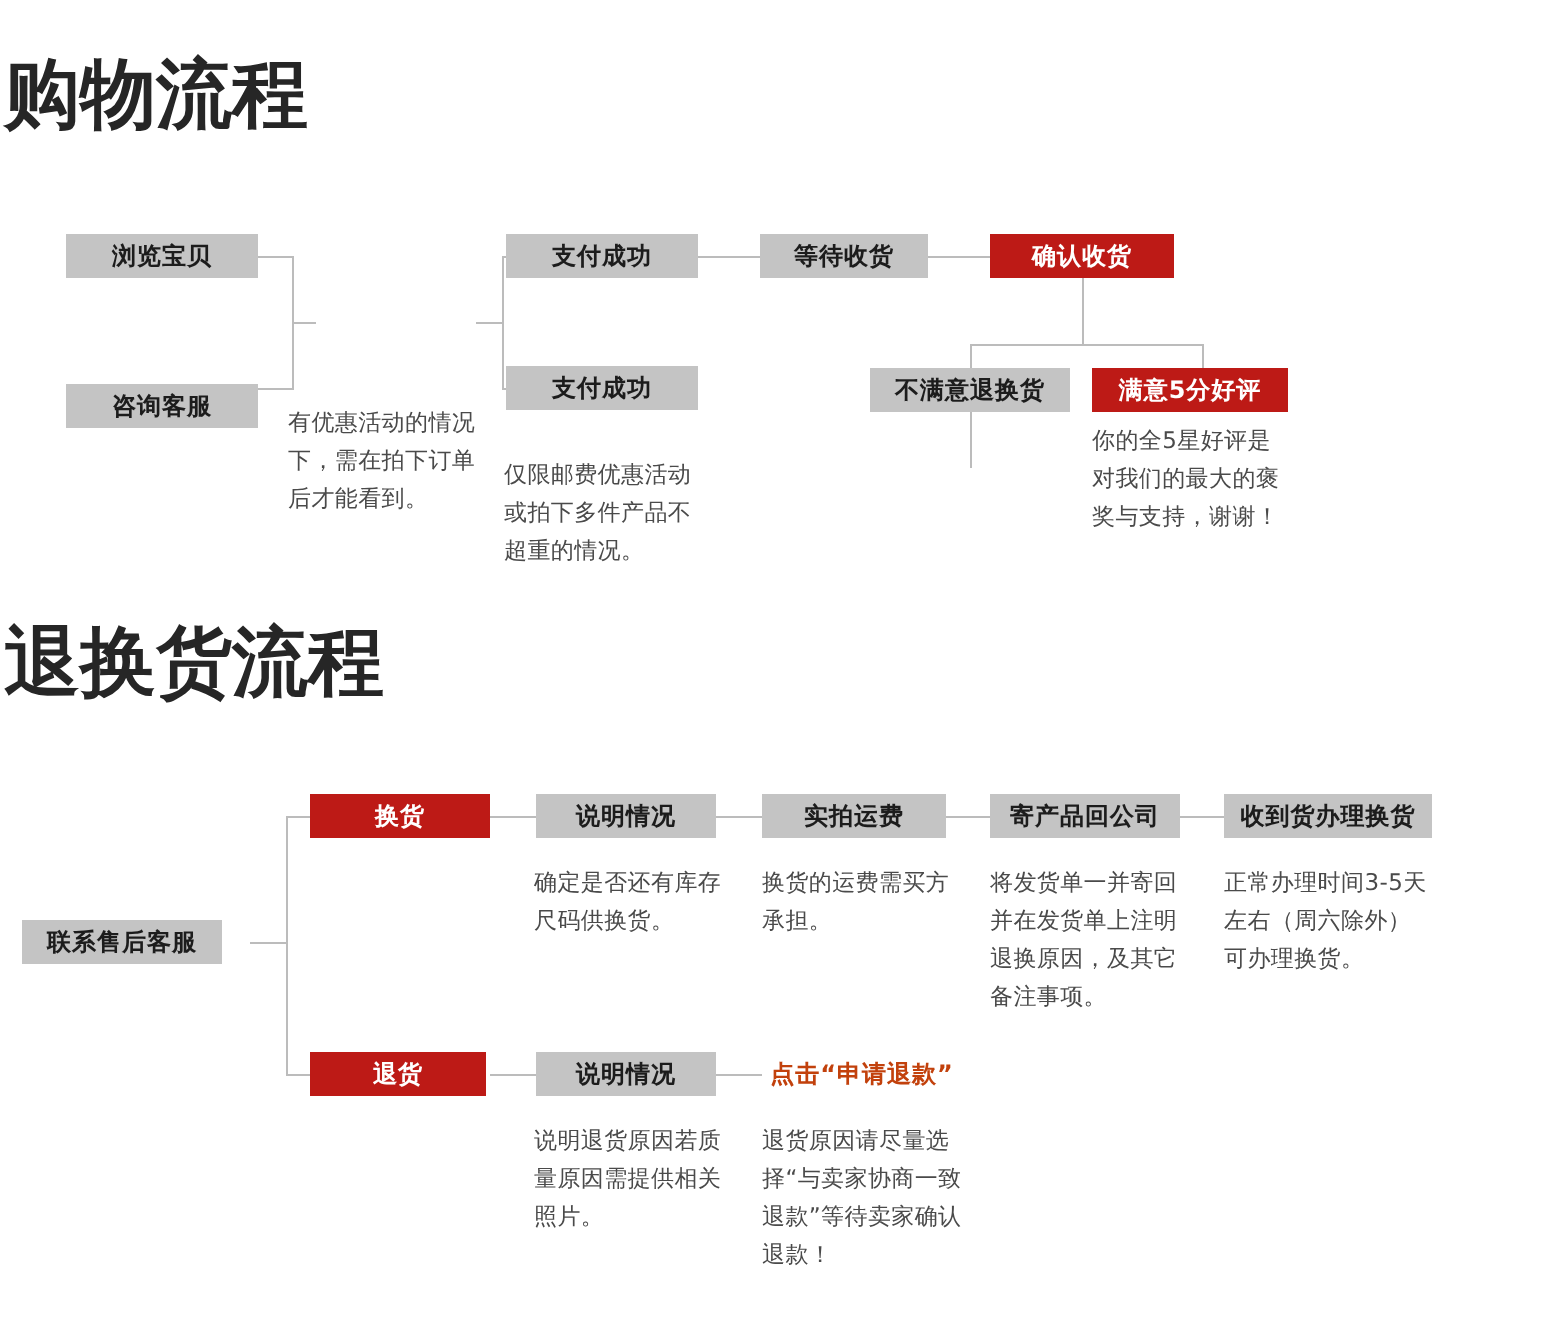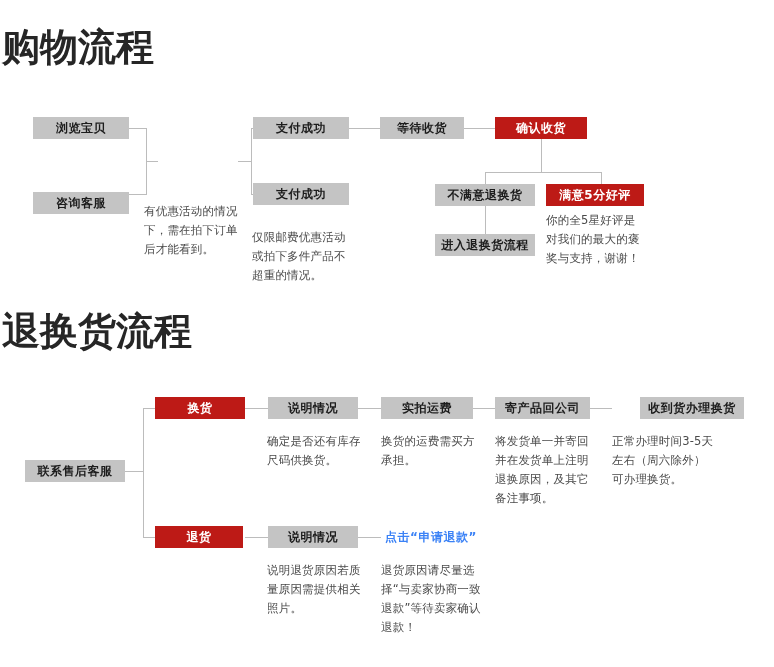--- a/index.html
+++ b/index.html
@@ -54,21 +54,21 @@
   .node.gray {
     background: #c4c4c4;
     color: #1c1c1c;
   }
   .node.red {
     background: #bd1a16;
     color: #ffffff;
   }
   .node.plain {
     background: transparent;
-    color: #3b82f6;
+    color: #c2410c;
   }
 
   
   .caption {
     position: absolute;
     font-size: 11.5px;
     line-height: 19px;
     color: #4a4a4a;
     font-weight: normal;
     letter-spacing: 0.2px;
@@ -110,47 +110,46 @@
   <div class="line v" style="left:485px; top:206px; height:28px;"></div>
 
   <div class="node gray" style="left:33px; top:117px; width:96px;">浏览宝贝</div>
   <div class="node gray" style="left:33px; top:192px; width:96px;">咨询客服</div>
   <div class="node gray" style="left:253px; top:117px; width:96px;">支付成功</div>
   <div class="node gray" style="left:253px; top:183px; width:96px;">支付成功</div>
   <div class="node gray" style="left:380px; top:117px; width:84px;">等待收货</div>
   <div class="node red" style="left:495px; top:117px; width:92px;">确认收货</div>
   <div class="node gray" style="left:435px; top:184px; width:100px;">不满意退换货</div>
   <div class="node red" style="left:546px; top:184px; width:98px;">满意5分好评</div>
-  <div class="node gray" style="left:435px; top:234px; width:100px;">进入退换货流程</div>
 
   <div class="caption" style="left:144px; top:202px; width:96px;">有优惠活动的情况下，需在拍下订单后才能看到。</div>
   <div class="caption" style="left:252px; top:228px; width:98px;">仅限邮费优惠活动或拍下多件产品不超重的情况。</div>
   <div class="caption" style="left:546px; top:211px; width:98px;">你的全5星好评是对我们的最大的褒奖与支持，谢谢！</div>
 
   <div id="heading-return" class="section-heading">退换货流程</div>
 
   <div class="line h" style="left:125px; top:471px; width:19px;"></div>
   <div class="line v" style="left:143px; top:408px; height:129px;"></div>
   <div class="line h" style="left:143px; top:408px; width:12px;"></div>
   <div class="line h" style="left:143px; top:537px; width:12px;"></div>
 
   <div class="line h" style="left:245px; top:408px; width:23px;"></div>
   <div class="line h" style="left:358px; top:408px; width:23px;"></div>
   <div class="line h" style="left:473px; top:408px; width:22px;"></div>
   <div class="line h" style="left:590px; top:408px; width:22px;"></div>
 
   <div class="line h" style="left:245px; top:537px; width:23px;"></div>
   <div class="line h" style="left:358px; top:537px; width:23px;"></div>
 
-  <div class="node gray" style="left:25px; top:460px; width:100px;">联系售后客服</div>
+  <div class="node gray" style="left:11px; top:460px; width:100px;">联系售后客服</div>
   <div class="node red" style="left:155px; top:397px; width:90px;text-align:right;">换货</div>
   <div class="node gray" style="left:268px; top:397px; width:90px;">说明情况</div>
   <div class="node gray" style="left:381px; top:397px; width:92px;">实拍运费</div>
   <div class="node gray" style="left:495px; top:397px; width:95px;">寄产品回公司</div>
-  <div class="node gray" style="left:612px; top:397px; width:104px;margin-left:28px;">收到货办理换货</div>
+  <div class="node gray" style="left:612px; top:397px; width:104px;">收到货办理换货</div>
   <div class="node red" style="left:155px; top:526px; width:88px;">退货</div>
   <div class="node gray" style="left:268px; top:526px; width:90px;">说明情况</div>
   <div class="node plain" style="left:381px; top:526px; width:100px;">点击“申请退款”</div>
 
   <div class="caption" style="left:267px; top:432px; width:98px;">确定是否还有库存尺码供换货。</div>
   <div class="caption" style="left:381px; top:432px; width:100px;">换货的运费需买方承担。</div>
   <div class="caption" style="left:495px; top:432px; width:96px;">将发货单一并寄回并在发货单上注明退换原因，及其它备注事项。</div>
   <div class="caption" style="left:612px; top:432px; width:104px;">正常办理时间3-5天左右（周六除外）可办理换货。</div>
   <div class="caption" style="left:267px; top:561px; width:98px;">说明退货原因若质量原因需提供相关照片。</div>
   <div class="caption" style="left:381px; top:561px; width:100px;">退货原因请尽量选择“与卖家协商一致退款”等待卖家确认退款！</div>

